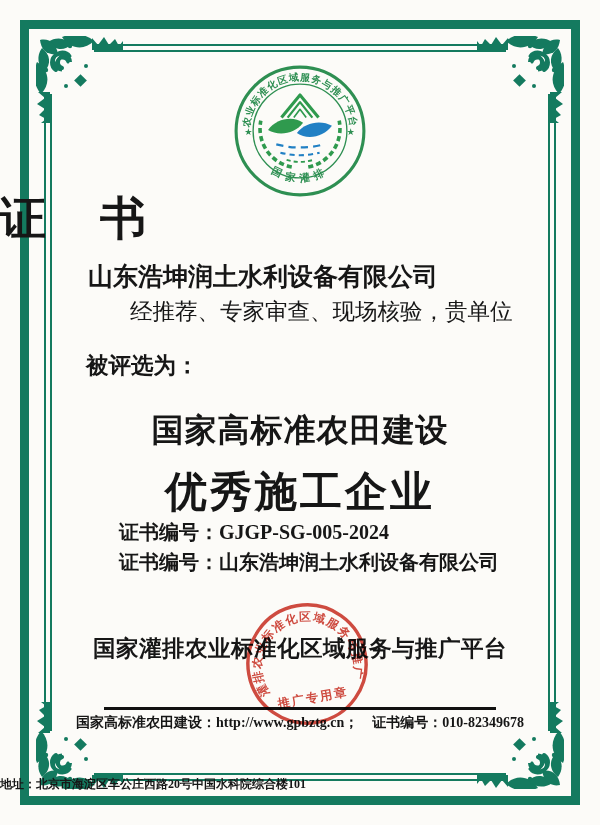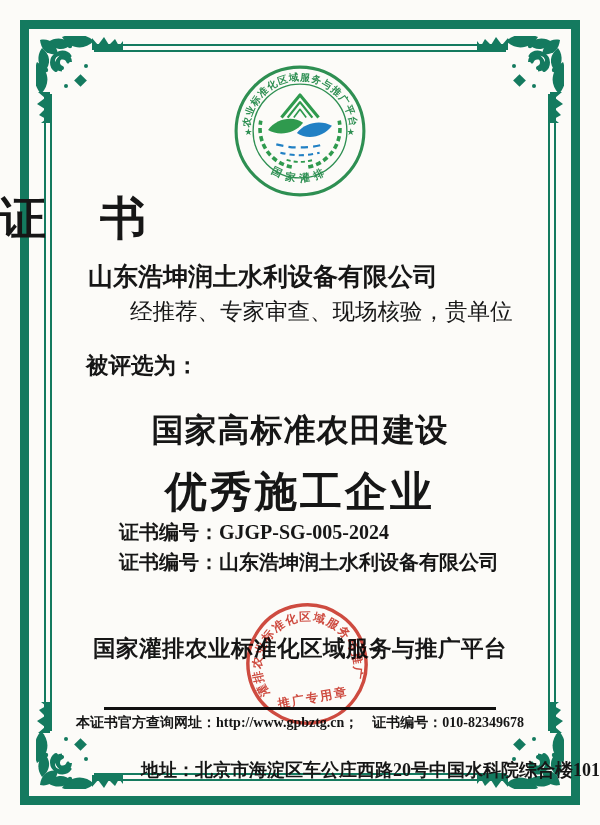--- a/index.html
+++ b/index.html
@@ -35,22 +35,22 @@
   .details{position:absolute;top:517px;left:119px;}
   .detail-row{font-size:20px;font-weight:bold;line-height:30px;white-space:nowrap;}
   .issuer{position:absolute;top:633px;width:100%;text-align:center;
     font-size:22.5px;font-weight:bold;letter-spacing:0.5px;}
   .seal{position:absolute;top:600px;left:243px;width:128px;height:128px;
     transform:rotate(-10deg);opacity:0.9;mix-blend-mode:multiply;z-index:4;}
   .sep-line{position:absolute;top:707px;left:104px;width:392px;height:2.5px;background:#111;}
   .footer1{position:absolute;top:714px;width:100%;text-align:center;
     font-size:14px;font-weight:bold;white-space:nowrap;}
   .footer1 .gap{display:inline-block;width:14px;}
-  .footer2{position:absolute;top:758px;width:100%;text-align:right;
-    font-size:18px;font-weight:bold;}
+  .footer2{position:absolute;top:776px;width:100%;text-align:left;
+    font-size:12px;font-weight:bold;}
 </style>
 </head>
 <body>
 
 <div class="paper"></div>
 
 <div class="outer-band"></div>
 <div class="rail1"></div>
 <div class="rail2"></div>
 
@@ -175,17 +175,17 @@
       </defs>
       <text font-size="12" font-weight="bold" fill="#c9372b" letter-spacing="1.5">
         <textPath href="#sealArc" startOffset="50%" text-anchor="middle">国家灌排农业标准化区域服务与推广平台</textPath>
       </text>
       <text x="65" y="104" text-anchor="middle" font-size="12.5" font-weight="bold" fill="#c9372b" letter-spacing="2">推广专用章</text>
     </svg>
   </div>
 
   <div class="sep-line"></div>
   <div class="footer1">
-    <span>本证书官方查询网址：</span><span>http://www.gpbztg.cn；</span><span class="gap"></span><span>证书编号：</span><span>010-82349678</span>
+    <span>国家高标准农田建设：</span><span>http://www.gpbztg.cn；</span><span class="gap"></span><span>证书编号：</span><span>010-82349678</span>
   </div>
   <div class="footer2">地址：北京市海淀区车公庄西路20号中国水科院综合楼101</div>
 
 </div>
 
 </body></html>

